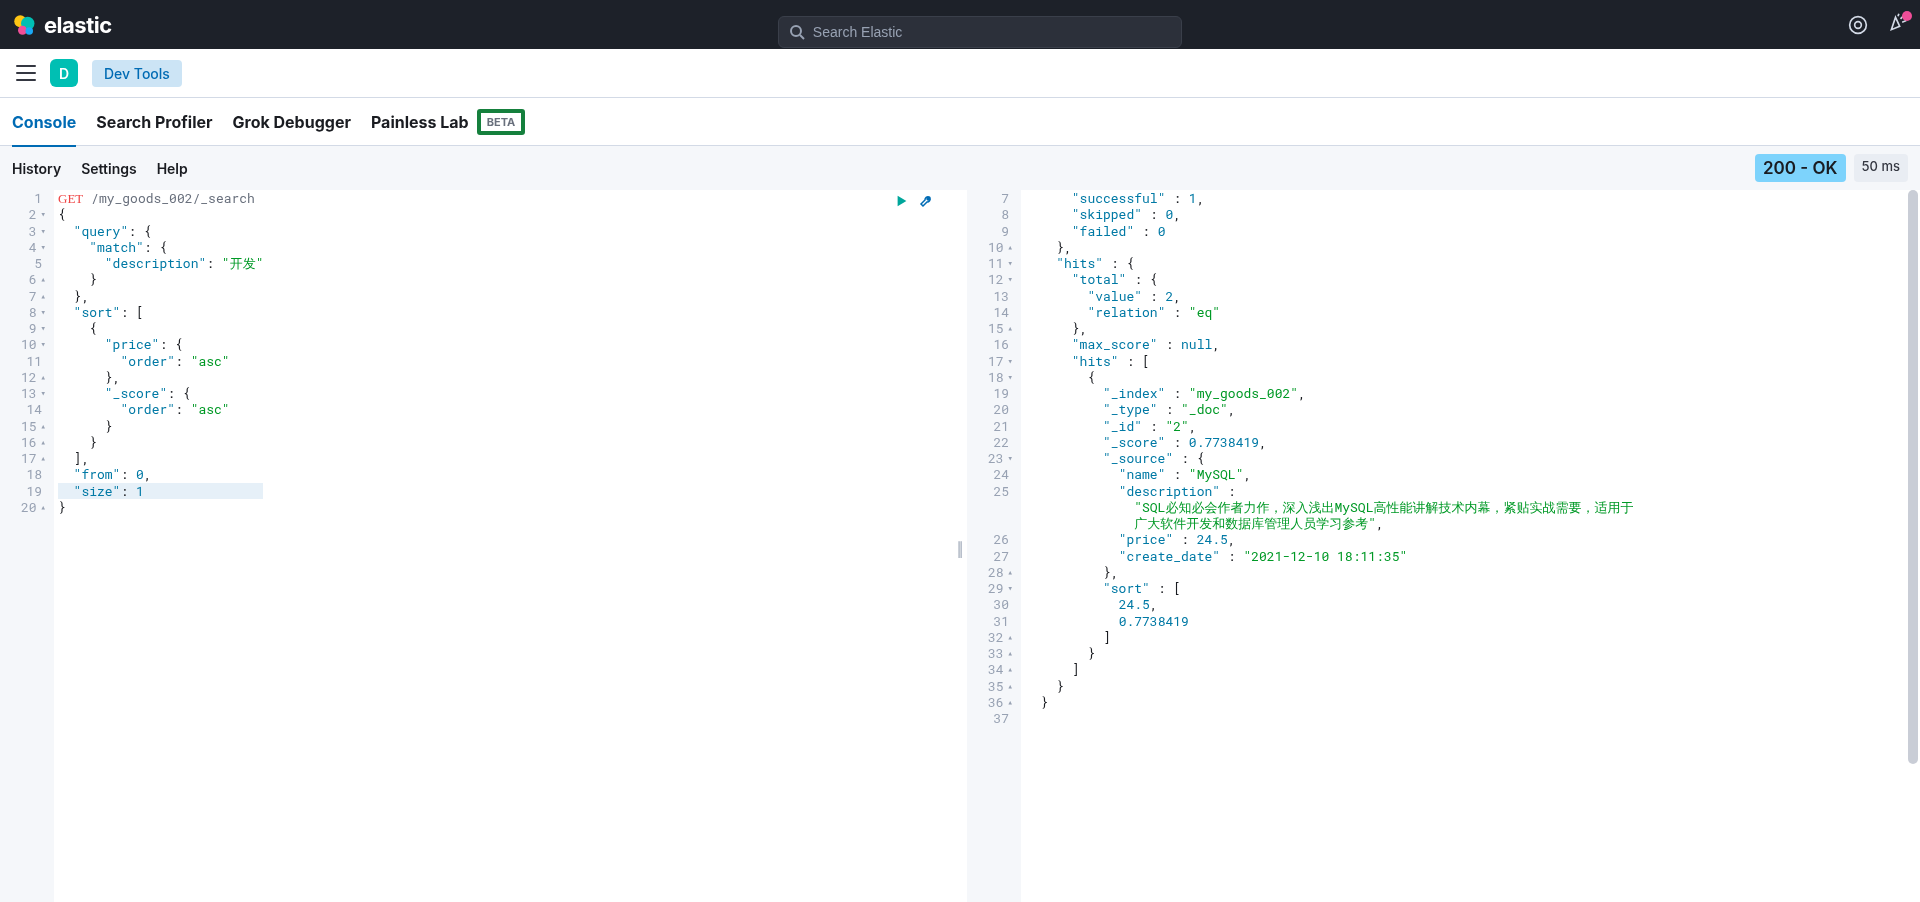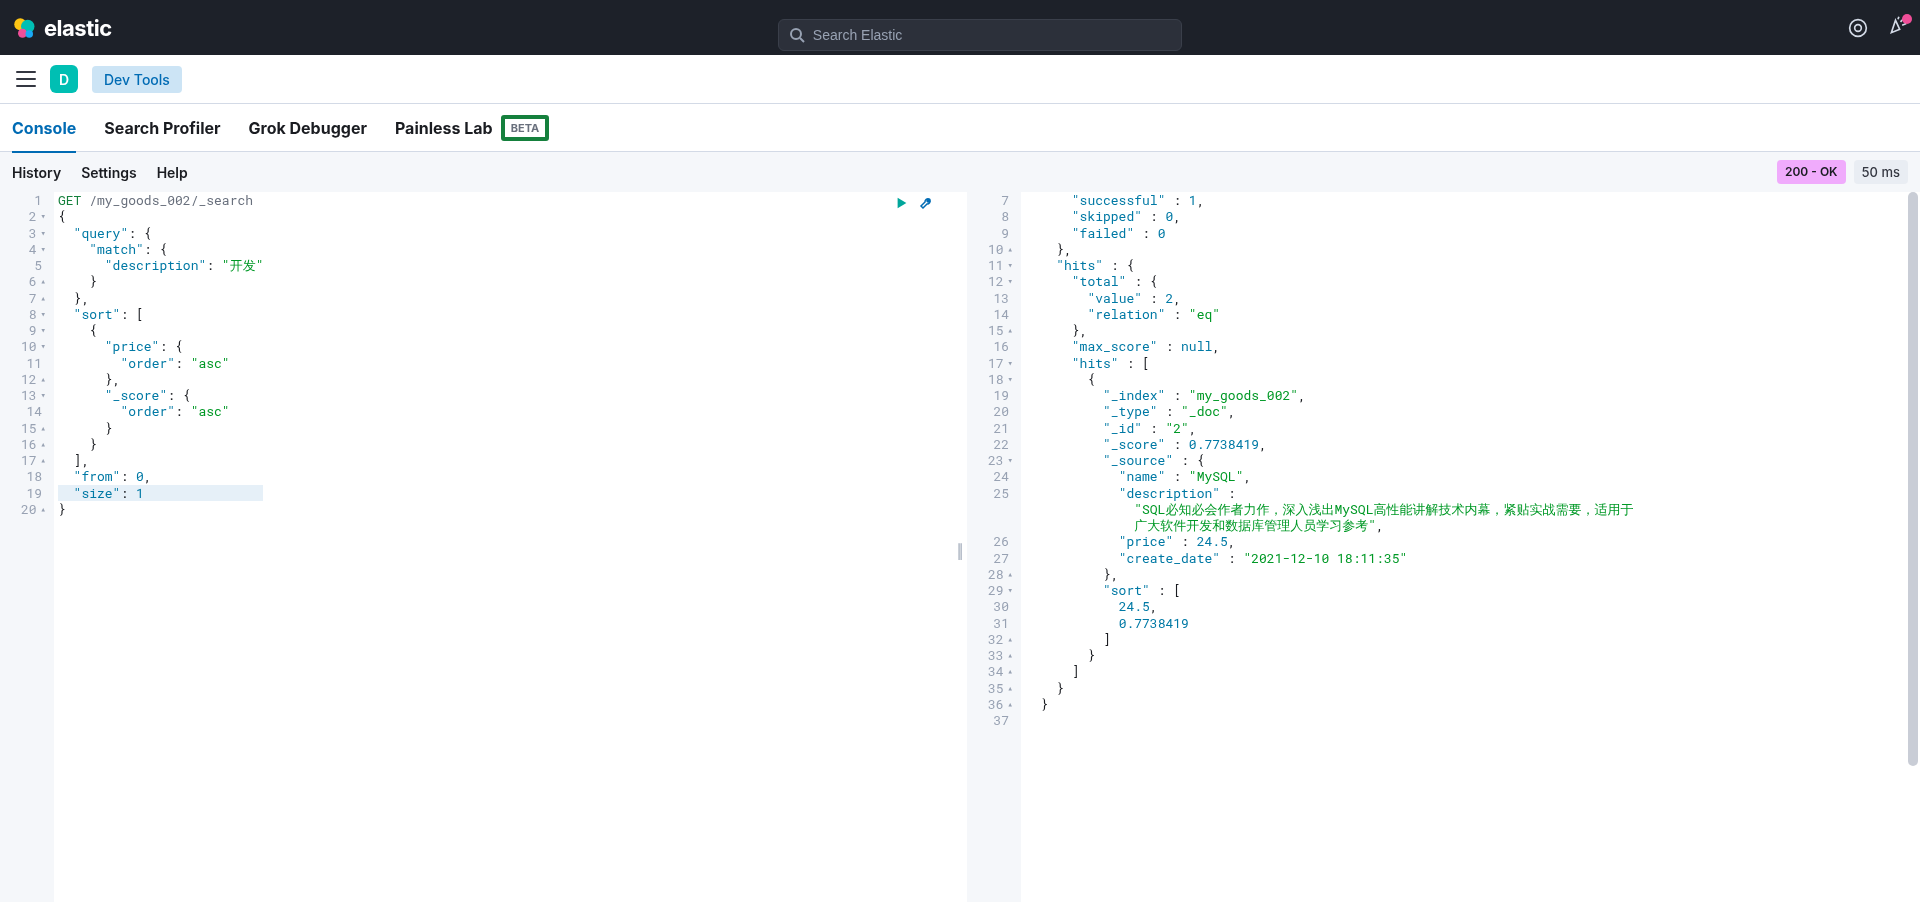--- a/index.html
+++ b/index.html
@@ -1,62 +1,62 @@
 <!DOCTYPE html>
 <html><head>
 <meta charset="utf-8">
 <style>
 * { margin: 0; padding: 0; box-sizing: border-box; }
 body { font-family: "Inter", -apple-system, BlinkMacSystemFont, "Segoe UI", Helvetica, Arial, sans-serif; font-size: 14px; color: #1a1c21; background: #fff; }
-.top-bar { background: #1d2129; height: 55px; display: flex; align-items: center; padding: 0 12px; }
+.top-bar { background: #1d2129; height: 49px; display: flex; align-items: center; padding: 0 12px; }
 .logo-area { display: flex; align-items: center; gap: 8px; }
 .logo-icon { width: 24px; height: 24px; }
 .logo-text { color: #fff; font-weight: 700; font-size: 22px; letter-spacing: -0.5px; }
 .search-wrap { flex: 1; display: flex; justify-content: center; margin-top: 15px; }
 .search-box { width: 404px; height: 32px; background: #2c303a; border: 1px solid #3a3f4a; border-radius: 6px; display: flex; align-items: center; padding: 0 10px; gap: 8px; }
 .search-box input { background: transparent; border: none; color: #98a2b3; font-size: 14px; outline: none; flex: 1; }
 .search-box input::placeholder { color: #98a2b3; }
 .top-icons { display: flex; align-items: center; gap: 20px; }
 .top-icon { width: 20px; height: 20px; color: #d3dae6; cursor: pointer; }
 .notif-wrap { position: relative; }
 .notif-dot { position: absolute; top: -2px; right: -4px; width: 10px; height: 10px; background: #f04e98; border-radius: 50%; }
 .sub-bar { height: 49px; display: flex; align-items: center; padding: 0 16px; gap: 14px; border-bottom: 1px solid #d3dae6; }
 .hamburger { width: 20px; height: 16px; display: flex; flex-direction: column; justify-content: space-between; cursor: pointer; }
 .hamburger span { height: 2px; background: #343741; border-radius: 1px; }
 .space-badge { width: 28px; height: 28px; background: #00bfb3; border-radius: 6px; display: flex; align-items: center; justify-content: center; color: #fff; font-weight: 600; font-size: 14px; }
 .breadcrumb-badge { background: #cce4f5; color: #006bb4; padding: 5px 12px; border-radius: 4px; font-size: 14px; font-weight: 500; }
-.tabs-bar { display: flex; align-items: center; padding: 0 12px; gap: 28px; border-bottom: 1px solid #d3dae6; height: 48px; }
+.tabs-bar { display: flex; align-items: center; padding: 0 12px; gap: 20px; border-bottom: 1px solid #d3dae6; height: 48px; }
 .tab { font-size: 16px; font-weight: 700; color: #1a1c21; padding: 14px 0; cursor: pointer; position: relative; display:flex; align-items:center; gap:8px; }
 .tab.active { color: #006bb4; }
 .tab.active::after { content: ""; position: absolute; bottom: -1px; left: 0; right: 0; height: 2px; background: #006bb4; }
 .beta-badge { font-size: 11px; font-weight: 700; color: #69707d; border: 4px solid #15803d; border-radius: 3px; padding: 2px 6px; }
 .toolbar-row { display: flex; align-items: center; justify-content: space-between; padding: 8px 12px; background: #f5f7fa; }
 .toolbar-left { display: flex; gap: 20px; }
 .tool-link { font-size: 14px; font-weight: 600; color: #1a1c21; cursor: pointer; }
 .toolbar-right { display: flex; gap: 8px; }
-.status-badge { background: #f0abfc; color: #1a1c21; font-weight: 600; font-size: 12px; padding: 4px 8px; border-radius: 4px; }
+.status-badge { background: #7dd3fc; color: #1a1c21; font-weight: 600; font-size: 17px; padding: 4px 8px; border-radius: 4px; }
 .time-badge { background: #e9edf3; color: #343741; font-weight: 500; font-size: 13px; padding: 4px 8px; border-radius: 4px; }
 .editor-area { display: flex; height: calc(902px - 49px - 49px - 48px - 38px); }
 .editor-pane { flex: 1; position: relative; overflow: hidden; }
 .editor-pane.left { border-right: none; }
 .splitter { width: 14px; display: flex; align-items: center; justify-content: center; cursor: col-resize; color: #98a2b3; font-size: 14px; user-select:none; }
 .gutter { width: 54px; background: #f5f7fa; text-align: right; padding-right: 8px; font-family: "Roboto Mono", Menlo, monospace; font-size: 13px; color: #98a2b3; line-height: 16.25px; user-select: none; }
 .gutter .ln { display: flex; justify-content: flex-end; align-items:center; gap:4px; height:16.25px; }
 .fold { font-size:9px; color:#98a2b3; }
 .code { font-family: "Roboto Mono", Menlo, monospace; font-size: 13px; line-height: 16.25px; white-space: pre; padding-left: 4px; }
 .code .line { height: 16.25px; }
 .code .hl { background: #e6f0f8; display:block; width:100%; }
 .pane-body { display: flex; height: 100%; }
 .play-icons { position: absolute; top: 4px; right: 18px; display: flex; gap: 10px; }
 .play-btn { color: #00a69b; width:14px; height:14px; cursor:pointer; }
 .wrench-btn { color: #006bb4; width:16px; height:16px; cursor:pointer; }
 .tok-key { color: #0079a5; }
 .tok-str { color: #009926; }
 .tok-num { color: #0079a5; }
-.tok-method { color: #15803d; }
+.tok-method { color: #ef4444; font-family: Liberation Serif, serif; }
 .tok-path { color: #69707d; }
 .tok-null { color:#0079a5; }
 .scrollbar-track { position:absolute; right:2px; top:0; bottom:0; width:10px; }
 .scrollbar-thumb { position:absolute; right:0; width:10px; background:#c9cdd6; border-radius:5px; }
 </style>
 </head>
 <body>
 
 <div class="top-bar">
   <div class="logo-area">

